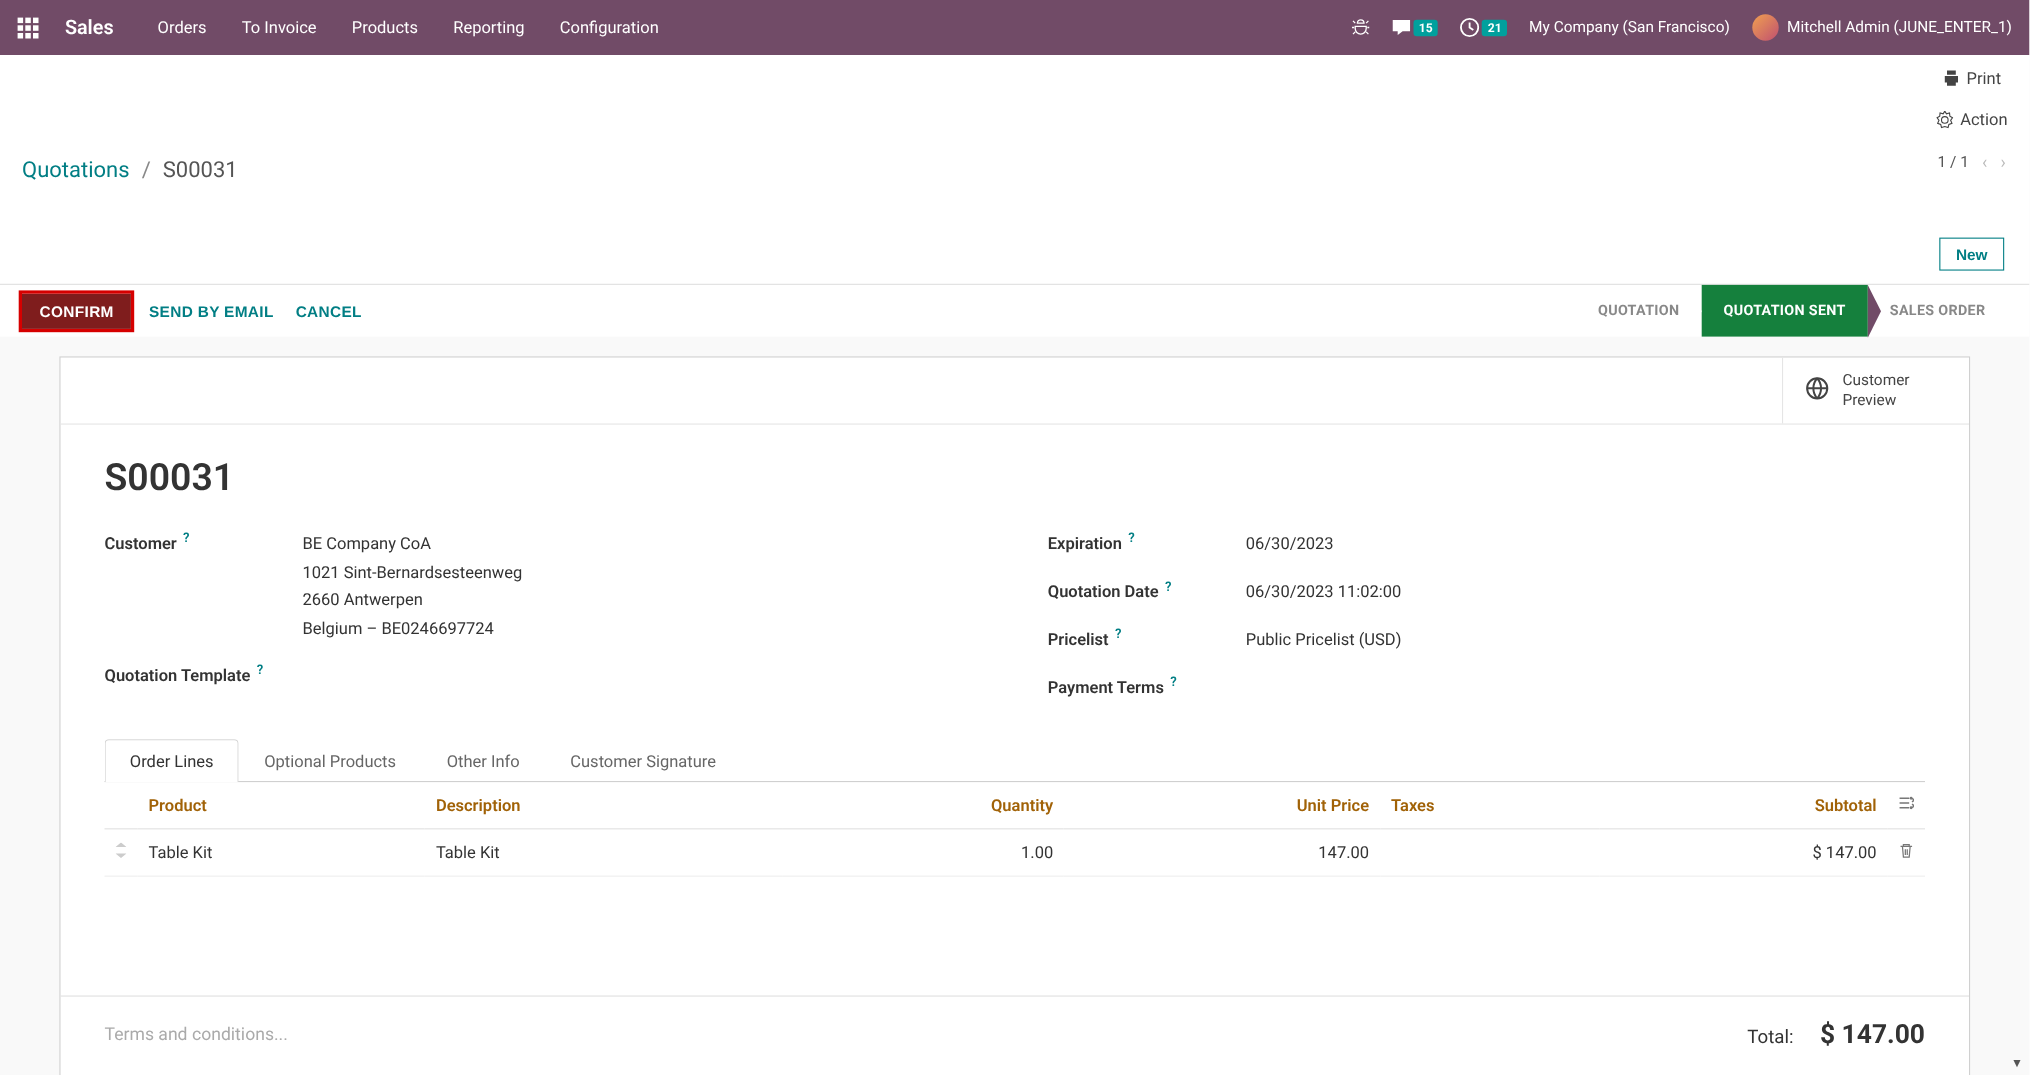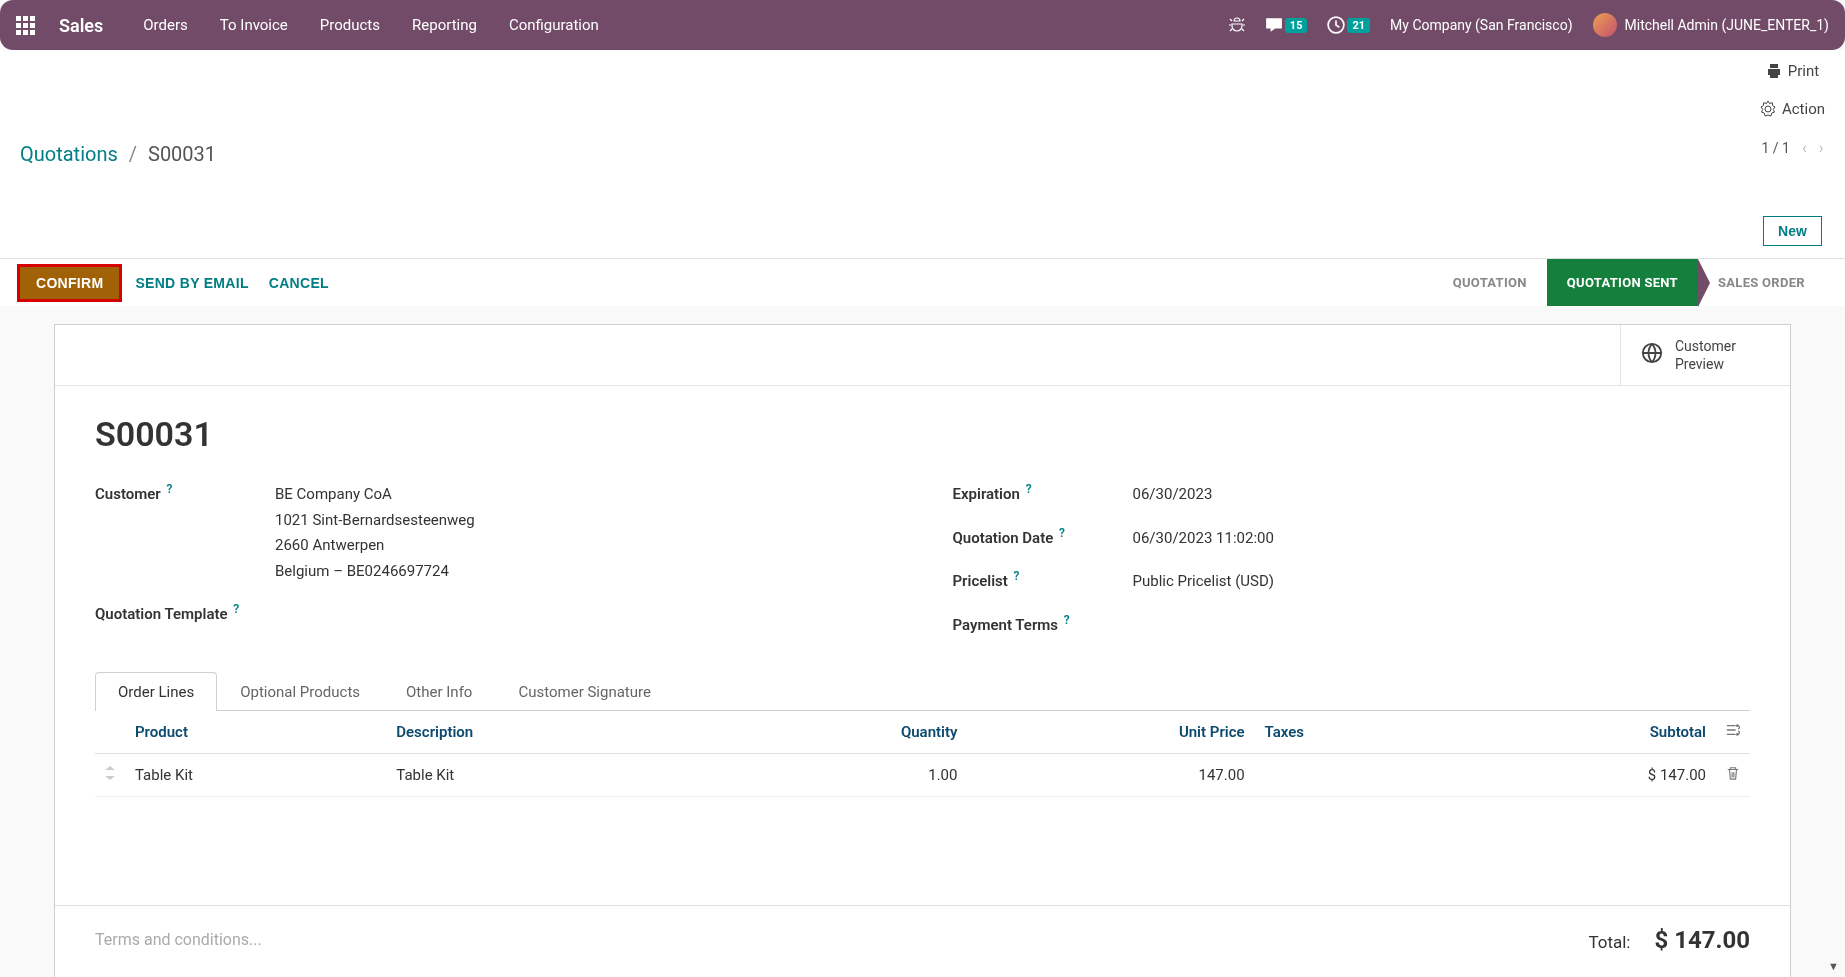--- a/index.html
+++ b/index.html
@@ -1,19 +1,19 @@
 <!DOCTYPE html>
 <html><head>
 <meta charset="utf-8">
 <style>
 * { margin: 0; padding: 0; box-sizing: border-box; }
 body { font-family: -apple-system, BlinkMacSystemFont, "Segoe UI", Roboto, "Helvetica Neue", sans-serif; background: #f9f9f9; color: #212529; font-size: 14px; }
 
 
-.top-nav { background: #714B67; color: #fff; height: 50px; display: flex; align-items: center; padding: 0 16px; border-radius: 13px; }
+.top-nav { background: #714B67; color: #fff; height: 50px; display: flex; align-items: center; padding: 0 16px; }
 .nav-left { display: flex; align-items: center; gap: 24px; }
 .app-icon { display: grid; grid-template-columns: repeat(3, 5px); grid-template-rows: repeat(3, 5px); gap: 2px; cursor: pointer; }
 .app-icon span { background: #fff; width: 5px; height: 5px; }
 .app-name { font-size: 18px; font-weight: 600; }
 .nav-menu { display: flex; gap: 32px; margin-left: 16px; }
 .nav-menu a { color: #fff; text-decoration: none; font-size: 15px; }
 .nav-right { margin-left: auto; display: flex; align-items: center; gap: 20px; }
 .nav-icon { color: #fff; display: flex; align-items: center; gap: 4px; cursor: pointer; position: relative; }
 .badge { background: #00a09d; color: #fff; font-size: 11px; padding: 1px 5px; border-radius: 3px; font-weight: bold; margin-left: -2px; }
 .company-name { color: #fff; font-size: 14px; }
@@ -28,21 +28,21 @@
 .breadcrumbs .current { color: #555; }
 .breadcrumb-actions { display: flex; align-items: center; gap: 20px; flex-direction: column; }
 .ba-item { display: flex; align-items: center; gap: 6px; cursor: pointer; color: #444; font-size: 15px; }
 .pager { display: flex; align-items: center; gap: 12px; color: #555; }
 .pager-nav { color: #bbb; cursor: pointer; font-size: 16px; }
 .btn-new { border: 1px solid #017e84; color: #017e84; background: #fff; padding: 6px 14px; font-weight: 600; cursor: pointer; font-size: 14px; margin-top: 39px; }
 
 
 .action-bar { background: #fff; border-top: 1px solid #e0e0e0; display: flex; align-items: stretch; padding: 0 20px; height: 48px; }
 .action-buttons { display: flex; align-items: center; gap: 12px; }
-.btn-confirm { background: #a16207; color: #fff; border: none; padding: 8px 16px; font-weight: 700; cursor: pointer; font-size: 14px; letter-spacing: 0.3px; }
+.btn-confirm { background: #7f1d1d; color: #fff; border: none; padding: 8px 16px; font-weight: 700; cursor: pointer; font-size: 14px; letter-spacing: 0.3px; }
 .btn-confirm-highlight { outline: 3px solid #d60000; outline-offset: 0; }
 .btn-secondary { color: #017e84; background: none; border: none; font-weight: 700; cursor: pointer; font-size: 14px; letter-spacing: 0.3px; padding: 8px 4px; }
 .status-bar { margin-left: auto; display: flex; align-items: flex-end; height: 100%; }
 .status-step { padding: 0 20px; color: #888; font-weight: 700; font-size: 13px; display: flex; align-items: center; height: 100%; position: relative; letter-spacing: 0.3px; }
 .status-step.active { background: #15803d; color: #fff; }
 .status-step.active::before { content: ""; position: absolute; left: -12px; top: 0; border-top: 24px solid transparent; border-bottom: 24px solid transparent; border-left: 12px solid #fff; }
 .status-step.active::after { content: ""; position: absolute; right: -12px; top: 0; border-top: 24px solid transparent; border-bottom: 24px solid transparent; border-left: 12px solid #714B67; z-index: 1; }
 
 
 .form-sheet { background: #fff; border: 1px solid #d0d0d0; margin: 18px 54px; min-height: 700px; position: relative; }
@@ -61,21 +61,21 @@
 .field-label sup { color: #017e84; font-size: 12px; font-weight: 600; margin-left: 2px; }
 .field-value { color: #333; font-size: 15px; line-height: 1.7; }
 
 
 .tabs { display: flex; border-bottom: 1px solid #d0d0d0; margin-top: 20px; }
 .tab { padding: 10px 22px; color: #666; cursor: pointer; font-size: 15px; border: 1px solid transparent; border-bottom: none; margin-bottom: -1px; }
 .tab.active { color: #333; border-color: #d0d0d0; background: #fff; border-radius: 4px 4px 0 0; }
 
 
 .order-table { width: 100%; border-collapse: collapse; }
-.order-table th { text-align: left; padding: 12px 10px; font-weight: 600; font-size: 15px; color: #0c4a6e; border-bottom: 1px solid #e0e0e0; }
+.order-table th { text-align: left; padding: 12px 10px; font-weight: 600; font-size: 15px; color: #a16207; border-bottom: 1px solid #e0e0e0; }
 .order-table th.right, .order-table td.right { text-align: right; }
 .order-table td { padding: 12px 10px; border-bottom: 1px solid #eee; font-size: 15px; color: #333; }
 .handle-col { width: 30px; color: #ccc; }
 .settings-icon { color: #888; cursor: pointer; }
 .trash-icon { color: #888; cursor: pointer; }
 .add-links { padding: 12px 10px; border-bottom: 1px solid #eee; display: flex; gap: 24px; }
 .add-links a { color: #017e84; text-decoration: none; font-size: 15px; cursor: pointer; }
 
 
 .form-footer { border-top: 1px solid #e0e0e0; padding: 20px 40px; display: flex; justify-content: space-between; align-items: center; margin-top: 80px; gap: 11px; }

